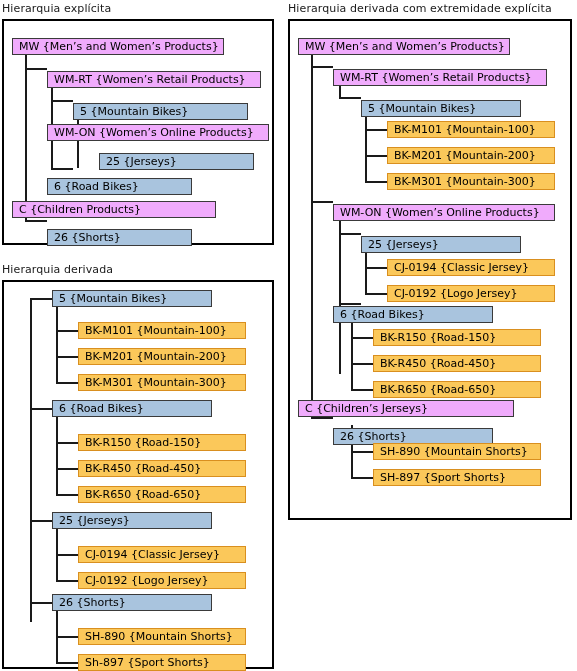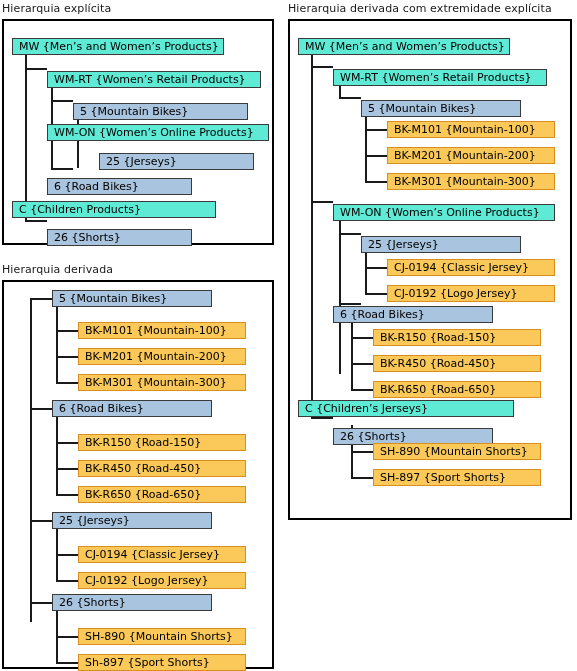--- a/index.html
+++ b/index.html
@@ -43,21 +43,21 @@
     height:17px;
     line-height:15px;
     border:1px solid #000000;
     font-size:11px;
     padding-left:6px;
     white-space:nowrap;
     overflow:hidden;
     color:#000000;
   }
   .node.grey{
-    background:#5eead4;
+    background:#f0abfc;
     border-color:#3a3a3a;
   }
   .node.blue{
     background:#a9c4de;
     border-color:#3a3a3a;
   }
   .node.orange{
     background:#fbc85a;
     border-color:#d98f1f;
   }

